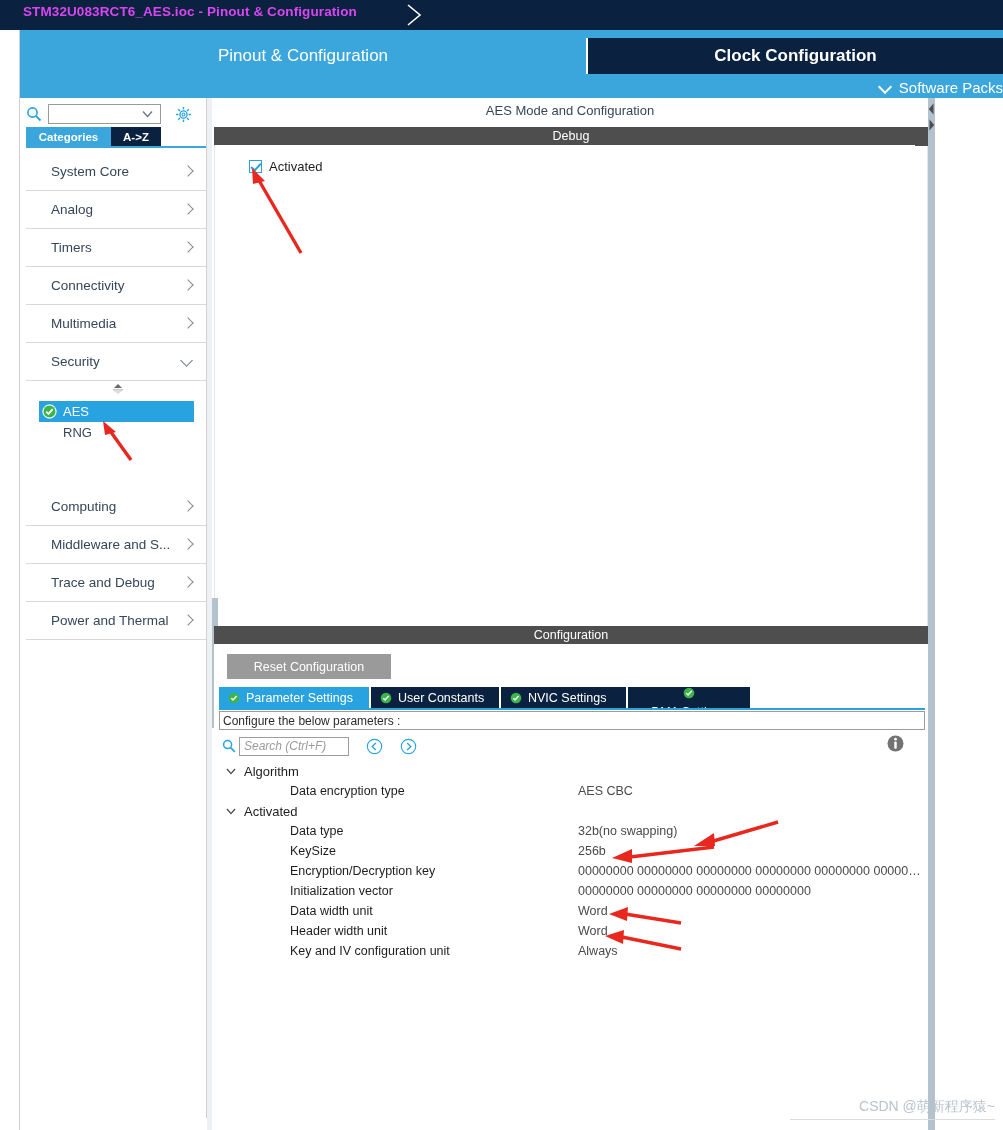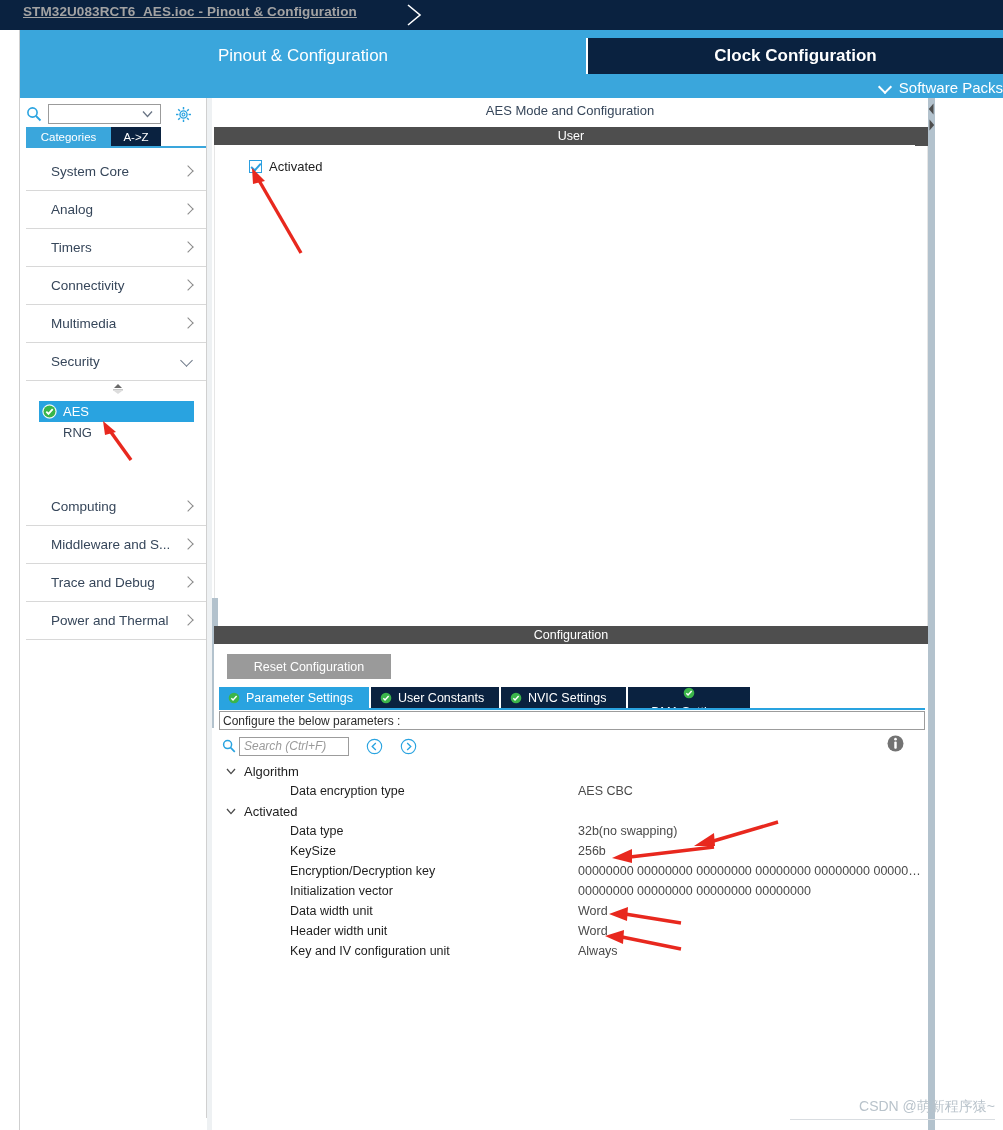--- a/index.html
+++ b/index.html
@@ -13,22 +13,22 @@
   #root { position: relative; width: 1003px; height: 1130px; background: #fff; }
 
   
   .titlebar {
     position: absolute; left: 0; top: 0; width: 1003px; height: 30px;
     background: #0a2240;
   }
   .title-chip {
     position: absolute; left: 23px; top: 0; height: 23px;
     display: flex; align-items: center;
-    color: #a3a3a3; font-size: 13.5px; font-weight: bold;
-    letter-spacing: 0.1px; white-space: nowrap; text-decoration: underline;
+    color: #d946ef; font-size: 13.5px; font-weight: bold;
+    letter-spacing: 0.1px; white-space: nowrap;
   }
   .title-chevron {
     position: absolute; left: 400px; top: 0; width: 30px; height: 30px;
   }
 
   
   .tabstrip {
     position: absolute; left: 20px; top: 30px; width: 983px; height: 68px;
     background: #3aa6dc;
   }
@@ -76,21 +76,21 @@
   .combo {
     width: 113px; height: 20px; border: 1px solid #9b9b9b; background: #fff;
     position: relative;
   }
   .combo-chevron {
     position: absolute; right: 7px; top: 5px; width: 11px; height: 8px;
   }
   .gear-icon { width: 17px; height: 17px; margin-left: 8px; }
 
   .cat-tabs {
-    position: absolute; left: 5px; top: 29px; width: 180px; height: 19px;
+    position: absolute; left: 5px; top: 29px; width: 180px; height: 19px; font-weight: bold;
   }
   .cat-tab {
     position: absolute; top: 0; height: 19px;
     display: flex; align-items: center; justify-content: center;
     font-size: 11.5px; color: #ffffff;
   }
   .cat-tab.active { left: 0; width: 85px; background: #3aa6dc; }
   .cat-tab.inactive { left: 85px; width: 50px; background: #0a2240; }
   .cat-underline {
     position: absolute; left: 5px; top: 48px; width: 180px; height: 2px; background: #3aa6dc;
@@ -389,21 +389,21 @@
       </div>
     </div>
   </div>
 
   <div class="vsplit-left"></div>
 
   <div class="main">
 
     <div class="mode-title">AES Mode and Configuration</div>
 
-    <div class="bar-dark" id="mode-bar">User</div>
+    <div class="bar-dark" id="mode-bar">Debug</div>
 
     <div class="mode-body">
       <div class="activated-row">
         <span class="chk"></span>
         <span>Activated</span>
       </div>
     </div>
 
     <div class="hsplit"></div>
     <div class="hsplit-left-stub"></div>

